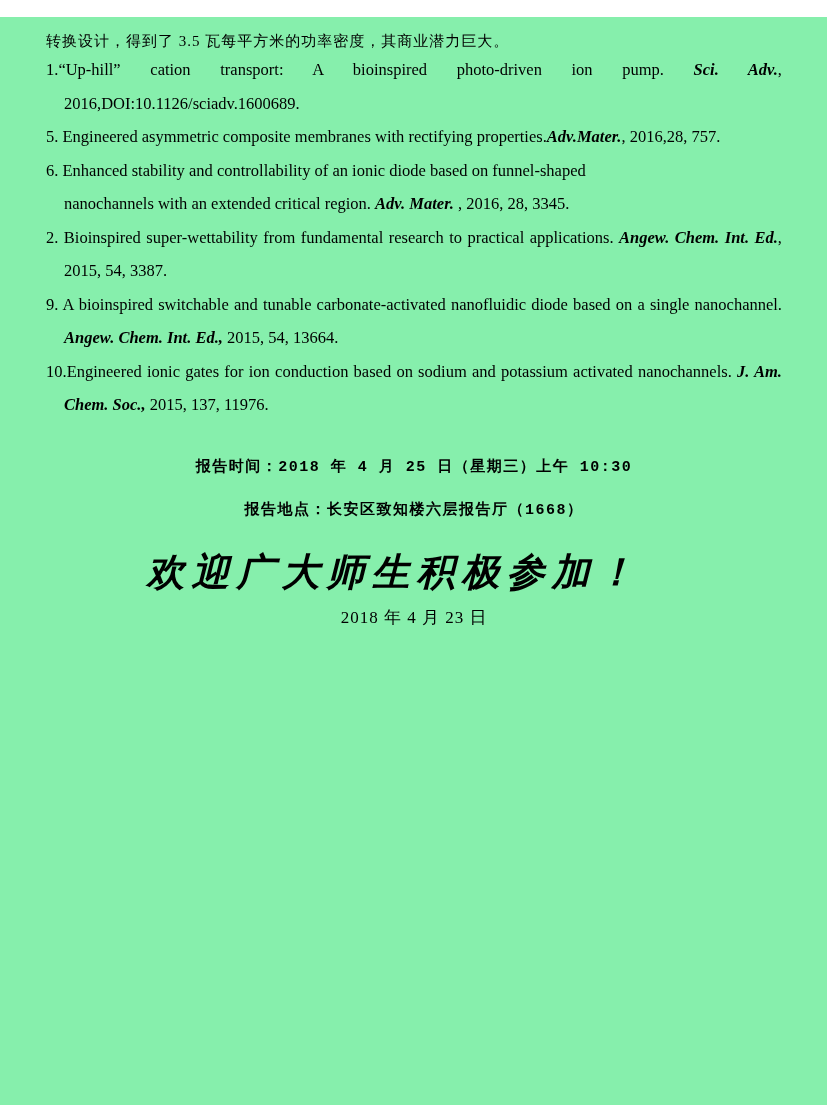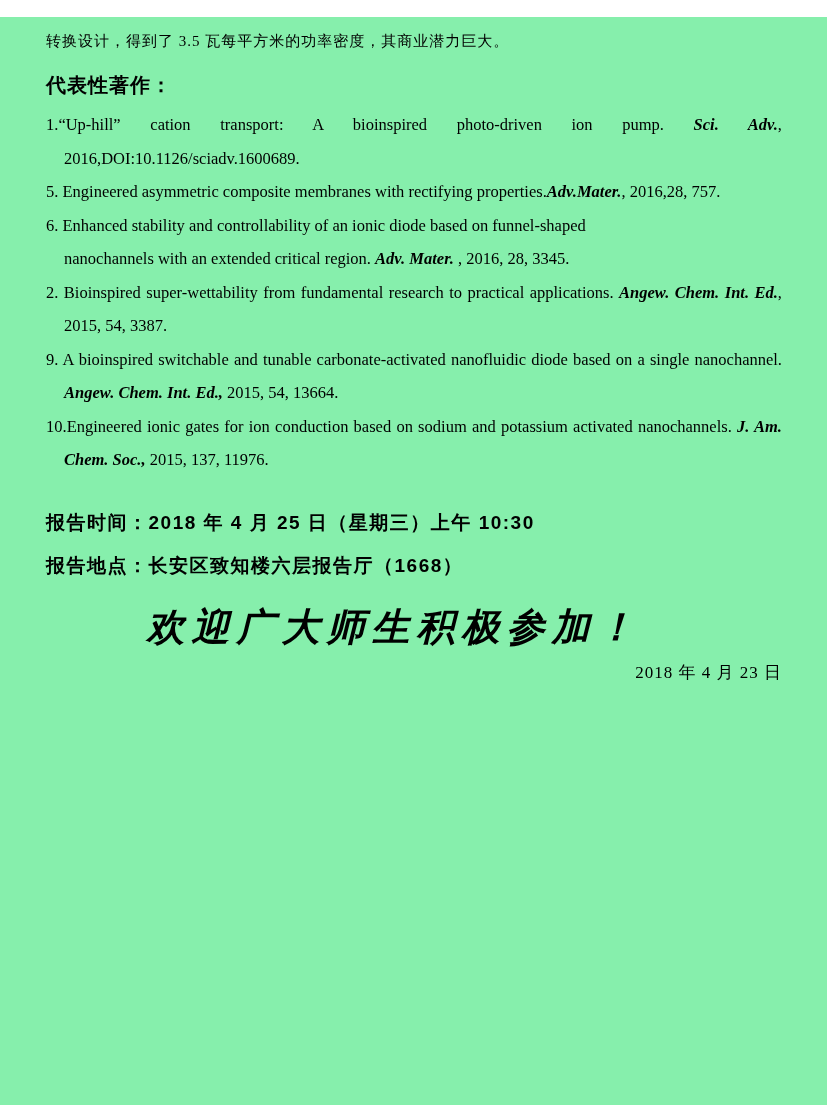--- a/index.html
+++ b/index.html
@@ -46,26 +46,27 @@
   }
   .pub-item .journal {
     font-weight: bold;
     font-style: italic;
   }
   .pub-item sub {
     font-size: 0.68em;
     line-height: 0;
   }
   .meta-line {
-    font-size: 19px;
+    font-size: 15px;
     font-weight: bold;
-    font-family: Liberation Sans, sans-serif;
+    font-family: Liberation Mono, monospace;
     letter-spacing: 1.5px;
     margin: 0;
     line-height: 30px;
+    text-align: center;
   }
   .meta-time { margin-top: 31px; }
   .meta-place { margin-top: 13px; }
   .welcome {
     font-size: 38px;
     font-weight: bold;
     font-style: italic;
     font-family: cursive;
     text-align: center;
     letter-spacing: 7px;
@@ -73,21 +74,21 @@
     line-height: 40px;
   }
   .signature {
     text-align: right;
     font-size: 17px;
     letter-spacing: 2px;
     margin: 34px 4px 0 0;
     line-height: 24px;
   }
   .date-line {
-    text-align: right;
+    text-align: center;
     font-size: 17px;
     letter-spacing: 1px;
     margin: 14px 0 0 0;
     line-height: 24px;
   }
   .bottom-rule {
     position: absolute;
     left: 55px;
     bottom: 2px;
     width: 265px;
@@ -95,21 +96,20 @@
   }
 </style>
 </head>
 <body>
 
 <div class="page">
   <div class="content">
 
     <p class="intro">转换设计，得到了 3.5 瓦每平方米的功率密度，其商业潜力巨大。</p>
 
-    <h2 class="section-heading">代表性著作：</h2>
 
     <div class="pub-list">
         <p class="pub-item"><span>1.“Up-hill” cation transport: A bioinspired photo-driven ion pump. </span><span class="journal">Sci. Adv.</span><span>, 2016,DOI:10.1126/sciadv.1600689.</span></p>
         <p class="pub-item"><span>5. Engineered asymmetric composite membranes with rectifying properties.</span><span class="journal">Adv.Mater.</span><span>, 2016,28, 757.</span></p>
         <p class="pub-item"><span>6.  Enhanced stability and controllability of an ionic diode based on funnel-shaped</span><br><span>nanochannels with an extended critical region. </span><span class="journal">Adv. Mater.</span><span> , 2016, 28, 3345.</span></p>
         <p class="pub-item"><span>2. Bioinspired super-wettability from fundamental research to practical applications. </span><span class="journal">Angew. Chem. Int. Ed.</span><span>, 2015, 54, 3387.</span></p>
         <p class="pub-item"><span>9. A bioinspired switchable and tunable carbonate-activated nanofluidic diode based on a single nanochannel. </span><span class="journal">Angew. Chem. Int. Ed.,</span><span> 2015, 54, 13664.</span></p>
         <p class="pub-item"><span>10.Engineered ionic gates for ion conduction based on sodium and potassium activated nanochannels. </span><span class="journal">J. Am. Chem. Soc.,</span><span> 2015, 137, 11976.</span></p>
       </div>
 

